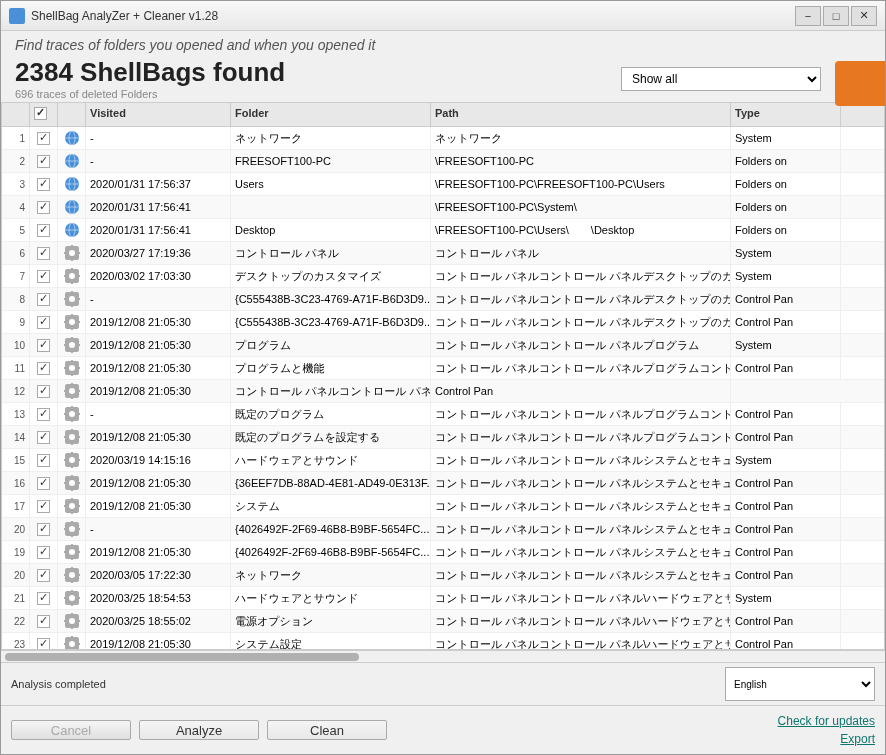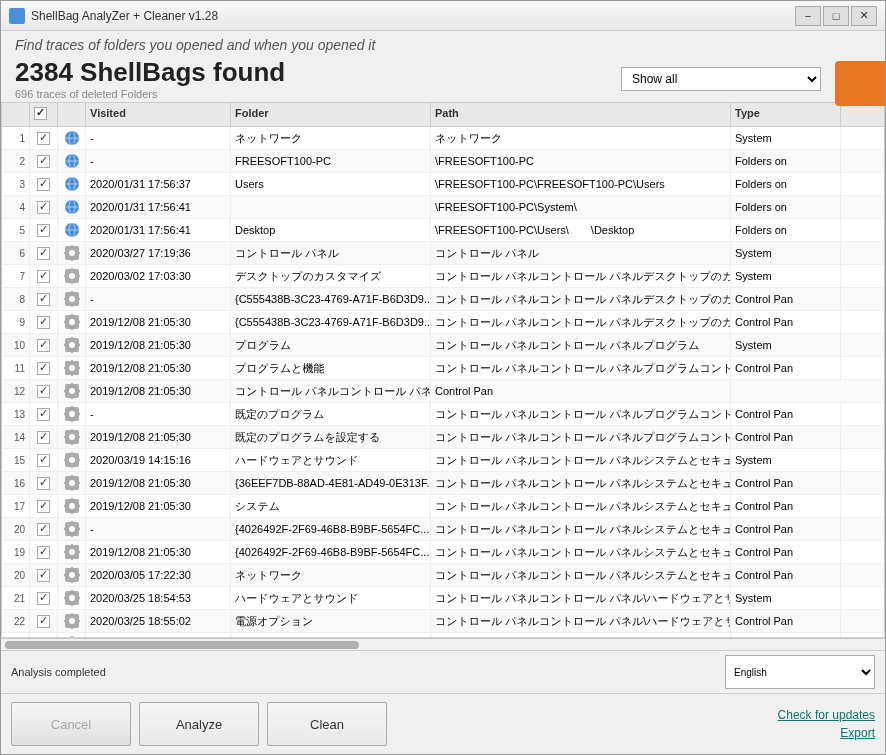--- a/index.html
+++ b/index.html
@@ -208,21 +208,21 @@
       display: flex;
       gap: 8px;
     }
     .bottom-right {
       display: flex;
       flex-direction: column;
       align-items: flex-end;
       gap: 4px;
     }
     .btn {
-      height: 44px;
+      height: 20px;
       min-width: 120px;
       border: 1px solid #aaa;
       background: linear-gradient(to bottom, #f5f5f5, #e0e0e0);
       cursor: pointer;
       font-size: 13px;
       color: #333;
       border-radius: 2px;
       display: flex;
       align-items: center;
       justify-content: center;

